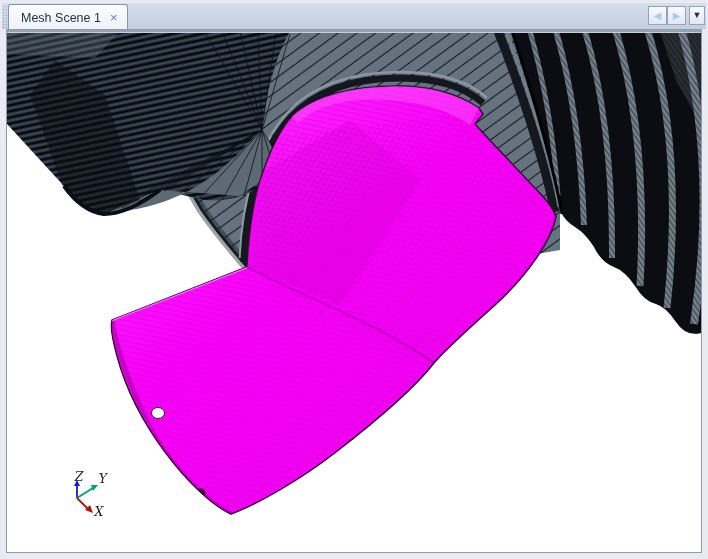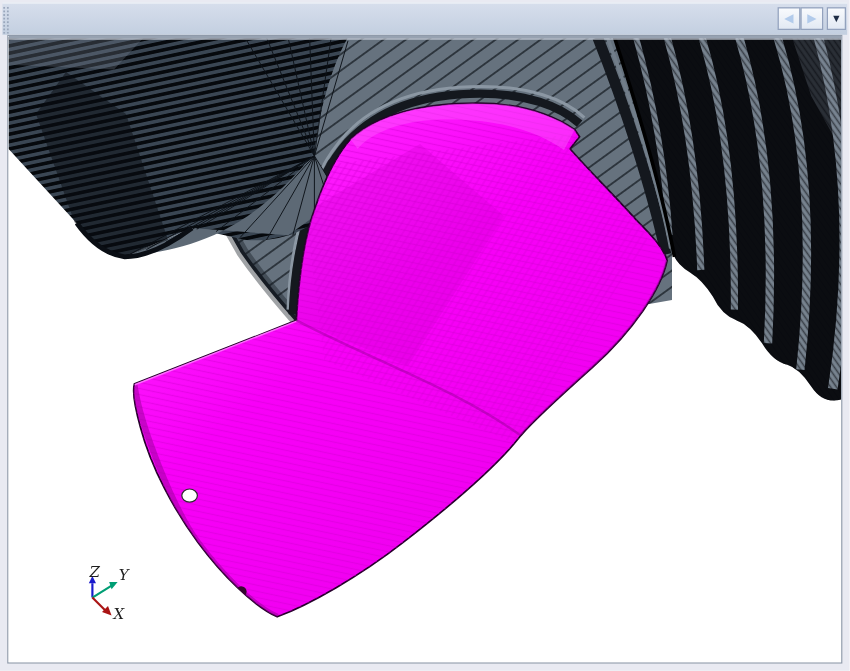--- a/index.html
+++ b/index.html
@@ -50,20 +50,24 @@
     background:#ffffff;
     overflow:hidden;
   }
   .viewport svg{display:block;}
 </style>
 </head>
 <body>
 
 <div class="tabbar">
   <div class="grip"></div>
+  <div class="tab">
+    <span class="tab-label">Mesh Scene 1</span>
+    <span class="tab-close">×</span>
+  </div>
   <div class="tb-btn left">
       <span>◀</span>
     </div>
   <div class="tb-btn right">
       <span>▶</span>
     </div>
   <div class="tb-btn drop">
       <span>▼</span>
     </div>
 </div>

